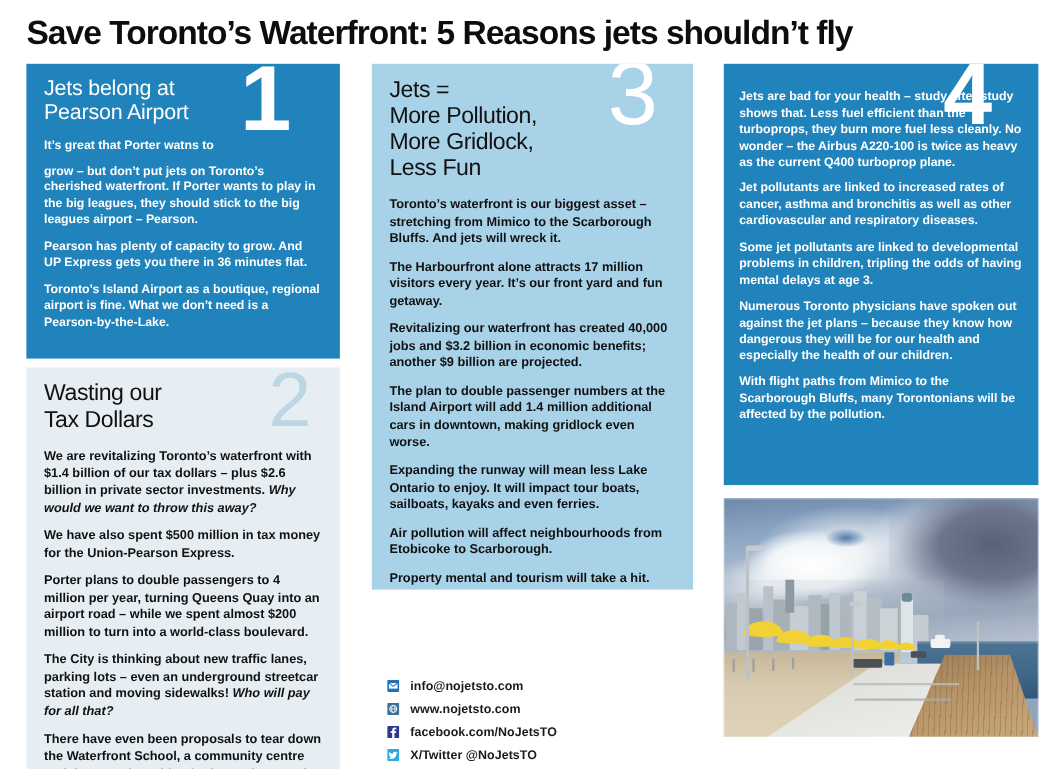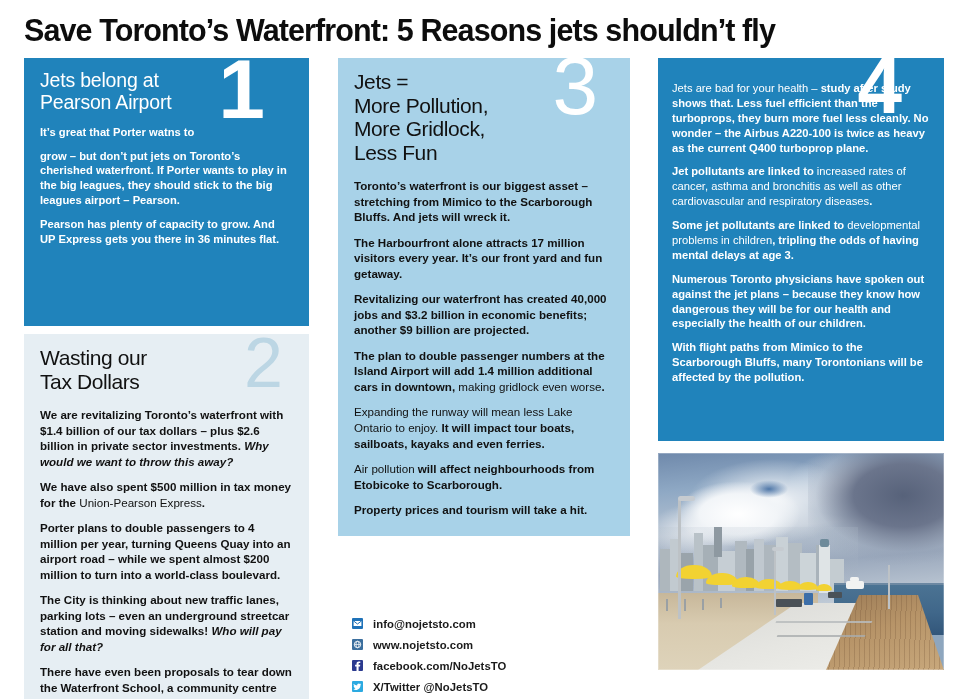--- a/index.html
+++ b/index.html
@@ -82,21 +82,21 @@
   }
   .panel.dark .bignum { color: #ffffff; }
   .panel.light .bignum { color: #ffffff; }
   .panel.pale .bignum { color: #bcd6e4; }
 
   .body-text p {
     margin: 0 0 8px 0;
   }
   .body-text p:last-child { margin-bottom: 0; }
 
-  .b { font-weight: normal; }
+  .b { font-weight: bold; }
   .i { font-style: italic; font-weight: bold; }
 
   
   #panel1 {
     left: 24px;
     top: 58px;
     width: 285px;
     height: 268px;
     padding: 12px 16px 10px 16px;
   }
@@ -330,20 +330,21 @@
 
   <div class="headline">Save Toronto’s Waterfront: 5 Reasons jets shouldn’t fly</div>
 
   <div class="panel dark" id="panel1">
     <div class="bignum">1</div>
     <div class="panel-head"><span>Jets belong at</span><br><span>Pearson Airport</span></div>
     <div class="body-text">
         <p><span>It’s great that Porter watns to</span></p>
         <p><span>grow – but don’t put jets on Toronto’s cherished waterfront.</span><span> </span><span>If Porter wants to play in the big leagues, they should stick to the big leagues airport – Pearson.</span></p>
         <p><span>Pearson has plenty of capacity to grow. And UP Express gets you there in 36 minutes flat.</span></p>
+        <p><span>Toronto’s Island Airport as a boutique, regional airport is fine. </span><span class="b">What we don’t need is a Pearson-by-the-Lake.</span></p>
       </div>
   </div>
 
   <div class="panel pale" id="panel2">
     <div class="bignum">2</div>
     <div class="panel-head"><span>Wasting our</span><br><span>Tax Dollars</span></div>
     <div class="body-text">
         <p><span>We are revitalizing Toronto’s waterfront with $1.4 billion of our tax dollars – plus $2.6 billion in private sector investments. </span><span class="i">Why would we want to throw this away?</span></p>
         <p><span>We have also spent $500 million in tax money for the </span><span class="b">Union-Pearson Express</span><span>.</span></p>
         <p><span>Porter plans to double passengers to 4 million per year, turning Queens Quay into an airport road – while we spent almost $200 million to turn into a world-class boulevard.</span></p>
@@ -355,21 +356,21 @@
   <div class="panel light" id="panel3">
     <div class="bignum">3</div>
     <div class="panel-head"><span>Jets =</span><br><span>More Pollution,</span><br><span>More Gridlock,</span><br><span>Less Fun</span></div>
     <div class="body-text">
         <p><span>Toronto’s waterfront is our biggest asset – stretching from Mimico to the Scarborough Bluffs. And jets will wreck it.</span></p>
         <p><span>The Harbourfront alone attracts 17 million visitors every year. It’s our front yard and fun getaway.</span></p>
         <p><span>Revitalizing our waterfront has created 40,000 jobs and $3.2 billion in economic benefits; another $9 billion are projected.</span></p>
         <p><span>The plan to double passenger numbers at the Island Airport will add 1.4 million additional cars in downtown, </span><span class="b">making gridlock even worse</span><span>.</span></p>
         <p><span class="b">Expanding the runway will mean less Lake Ontario to enjoy.</span><span> It will impact tour boats, sailboats, kayaks and even ferries.</span></p>
         <p><span class="b">Air pollution</span><span> will affect neighbourhoods from Etobicoke to Scarborough.</span></p>
-        <p><span>Property prices and tourism will take a hit.</span></p>
+        <p><span>Property mental and tourism will take a hit.</span></p>
       </div>
   </div>
 
   <div class="panel dark" id="panel4">
     <div class="bignum">4</div>
     <div class="body-text">
         <p><span class="b">Jets are bad for your health –</span><span> study after study shows that. Less fuel efficient than the turboprops, they burn more fuel less cleanly. No wonder – the Airbus A220-100 is twice as heavy as the current Q400 turboprop plane.</span></p>
         <p><span>Jet pollutants are linked to </span><span class="b">increased rates of cancer, asthma and bronchitis as well as other cardiovascular and respiratory diseases</span><span>.</span></p>
         <p><span>Some jet pollutants are linked to </span><span class="b">developmental problems in children</span><span>, tripling the odds of having mental delays at age 3.</span></p>
         <p><span>Numerous Toronto physicians have spoken out against the jet plans – because they know how dangerous they will be for our health and especially the health of our children.</span></p>

